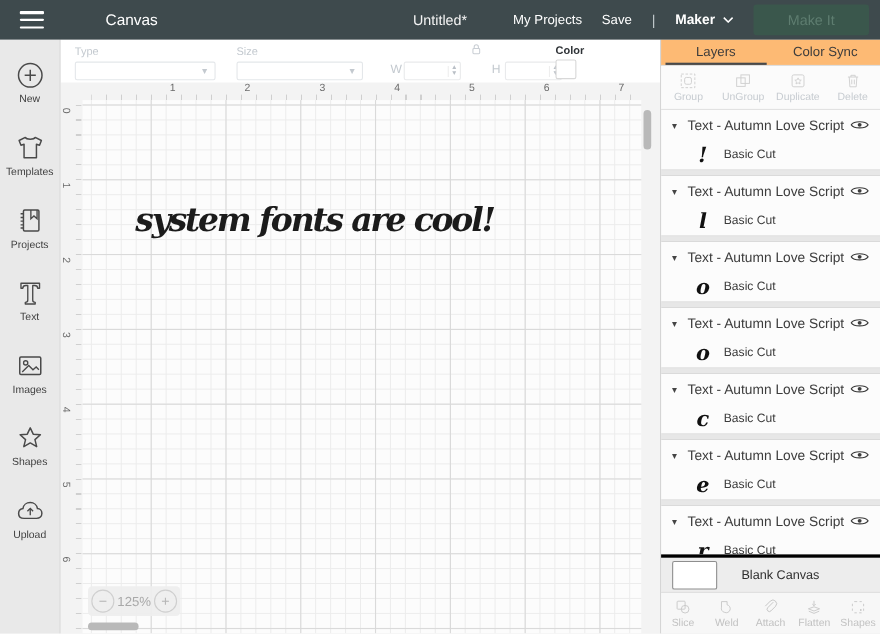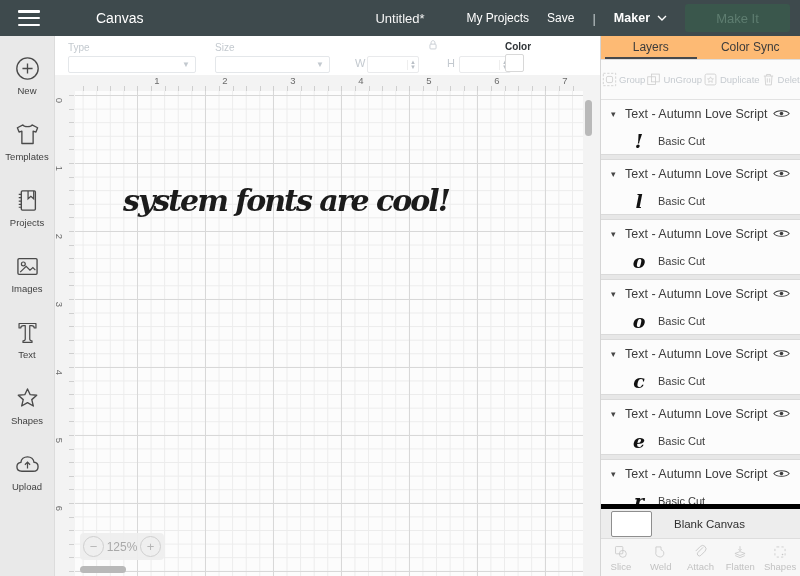--- a/index.html
+++ b/index.html
@@ -63,35 +63,35 @@
   .scroll-v { position:absolute; left:530px; top:25px; width:7px; height:36px; border-radius:4px; background:#b9b9b9; cursor:grab; }
   .scroll-h { position:absolute; left:25px; top:491px; width:46px; height:7px; border-radius:4px; background:#b9b9b9; cursor:grab; }
 
   
   .rightpanel { position:absolute; top:36px; left:600px; width:200px; height:540px; background:#eceaea; border-left:1px solid #d5d5d5; display:flex; flex-direction:column; }
   .rp-tabs { height:24px; background:#fdba74; display:flex; border-bottom:1px solid #dedede; flex:none; }
   .rp-tab { flex:1; text-align:center; font-size:12px; color:#3c3c3c; line-height:22px; cursor:pointer; position:relative; }
   .rp-tab.active { font-weight:normal; }
   .rp-tab.active::after { content:""; position:absolute; left:4px; right:4px; bottom:0; height:2px; background:#46494c; }
   .rp-actions { height:40px; background:#fbfbfb; display:flex; border-bottom:1px solid #e2e2e2; flex:none; }
-  .rp-action { flex:1; display:flex; flex-direction:row; align-items:center; justify-content:center; gap:1px; cursor:default; }
+  .rp-action { flex:1; display:flex; flex-direction:column; align-items:center; justify-content:center; gap:1px; cursor:default; }
   .rp-action svg { width:17px; height:17px; }
   .rp-action-label { font-size:9.5px; color:#c6cbd0; }
   .layers-list { flex:1; overflow:hidden; background:#e7e7e7; display:flex; flex-direction:column; gap:4px; }
   .layer-group { background:#fcfcfc; border-bottom:1px solid #dadada; flex:none; cursor:pointer; }
   .layers-list .layer-group + .layer-group { border-top:1px solid #dadada; }
   .lg-header { height:27px; display:flex; align-items:center; padding:0 10px; }
   .tri { font-size:9px; color:#454545; width:14px; }
   .lg-title { font-size:12.5px; color:#3c3c3c; }
   .eye { margin-left:auto; width:17px; height:11px; display:flex; cursor:pointer; }
   .eye svg { width:17px; height:11px; }
   .lg-sub { height:27px; display:flex; align-items:center; padding-left:25px; }
   .glyph { font-family:"DejaVu Serif", serif; font-style:italic; font-weight:bold; font-size:19px; color:#111; width:26px; text-align:center; }
   .lg-cut { font-size:11px; color:#3c3c3c; margin-left:6px; }
-  .blank-row { height:34px; background:#ededed; border-top:5px solid #000000; display:flex; align-items:center; padding-left:10px; flex:none; cursor:pointer; }
+  .blank-row { height:34px; background:#ededed; border-top:3px solid #000000; display:flex; align-items:center; padding-left:10px; flex:none; cursor:pointer; }
   .blank-swatch { width:41px; height:26px; background:#fff; border:1px solid #8e8e8e; border-radius:2px; }
   .blank-label { font-size:11.5px; color:#2f2f2f; margin-left:22px; }
   .rp-bottom { height:38px; background:#f7f7f7; border-top:1px solid #dddddd; display:flex; flex:none; }
   .rpb-item { flex:1; display:flex; flex-direction:column; align-items:center; justify-content:center; gap:1px; cursor:default; }
   .rpb-item svg { width:16px; height:16px; }
   .rpb-label { font-size:9.5px; color:#c2c2c2; }
 </style>
 </head>
 <body>
 
@@ -136,31 +136,31 @@
     <div class="side-item">
       <svg viewBox="0 0 24 24">
           <rect x="6.5" y="3.5" width="12.5" height="17" rx="1" fill="none" stroke="#4a4a4a" stroke-width="1.2"></rect>
           <path d="M6.5 6.5 H4.2 M6.5 9.5 H4.2 M6.5 12.5 H4.2 M6.5 15.5 H4.2 M6.5 18 H4.2" stroke="#4a4a4a" stroke-width="1.1"></path>
           <path d="M12.5 3.5 V10.5 L15 8.3 L17.5 10.5 V3.5" fill="none" stroke="#4a4a4a" stroke-width="1.1"></path>
         </svg>
       <span class="side-label">Projects</span>
     </div>
     <div class="side-item">
       <svg viewBox="0 0 24 24">
+          <path d="M4.5 4 H19.5 V8 H18 C18 6.4 17 5.8 15.5 5.8 H14 V17.8 C14 19 14.8 19.4 16 19.4 V20.8 H8 V19.4 C9.2 19.4 10 19 10 17.8 V5.8 H8.5 C7 5.8 6 6.4 6 8 H4.5 Z" fill="none" stroke="#4a4a4a" stroke-width="1.1" stroke-linejoin="round"></path>
+        </svg>
+      <span class="side-label">Text</span>
+    </div>
+    <div class="side-item">
+      <svg viewBox="0 0 24 24">
           <rect x="3.5" y="5" width="17" height="14" rx="1" fill="none" stroke="#4a4a4a" stroke-width="1.2"></rect>
           <circle cx="8.3" cy="9.7" r="1.7" fill="none" stroke="#4a4a4a" stroke-width="1.1"></circle>
           <path d="M5.5 17 L10.8 11.8 L14.2 15.3 L16.8 13 L19 15.2" fill="none" stroke="#4a4a4a" stroke-width="1.1"></path>
         </svg>
       <span class="side-label">Images</span>
-    </div>
-    <div class="side-item">
-      <svg viewBox="0 0 24 24">
-          <path d="M4.5 4 H19.5 V8 H18 C18 6.4 17 5.8 15.5 5.8 H14 V17.8 C14 19 14.8 19.4 16 19.4 V20.8 H8 V19.4 C9.2 19.4 10 19 10 17.8 V5.8 H8.5 C7 5.8 6 6.4 6 8 H4.5 Z" fill="none" stroke="#4a4a4a" stroke-width="1.1" stroke-linejoin="round"></path>
-        </svg>
-      <span class="side-label">Text</span>
     </div>
     <div class="side-item">
       <svg viewBox="0 0 24 24">
           <path d="M12 3.5 L14.4 8.6 L20.2 9.1 L15.8 13 L17.2 18.7 L12 15.7 L6.8 18.7 L8.2 13 L3.8 9.1 L9.6 8.6 Z" fill="none" stroke="#4a4a4a" stroke-width="1.2" stroke-linejoin="round"></path>
         </svg>
       <span class="side-label">Shapes</span>
     </div>
     <div class="side-item">
       <svg viewBox="0 0 24 24">
           <path d="M7 18 C4.3 18 2.6 16.3 2.6 14 C2.6 11.9 4.1 10.4 6.1 10.1 C6.4 7.2 8.9 5.2 12 5.2 C15 5.2 17.4 7.2 17.8 10 C19.8 10.1 21.4 11.7 21.4 13.9 C21.4 16.2 19.7 18 17 18 Z" fill="none" stroke="#4a4a4a" stroke-width="1.2"></path>

